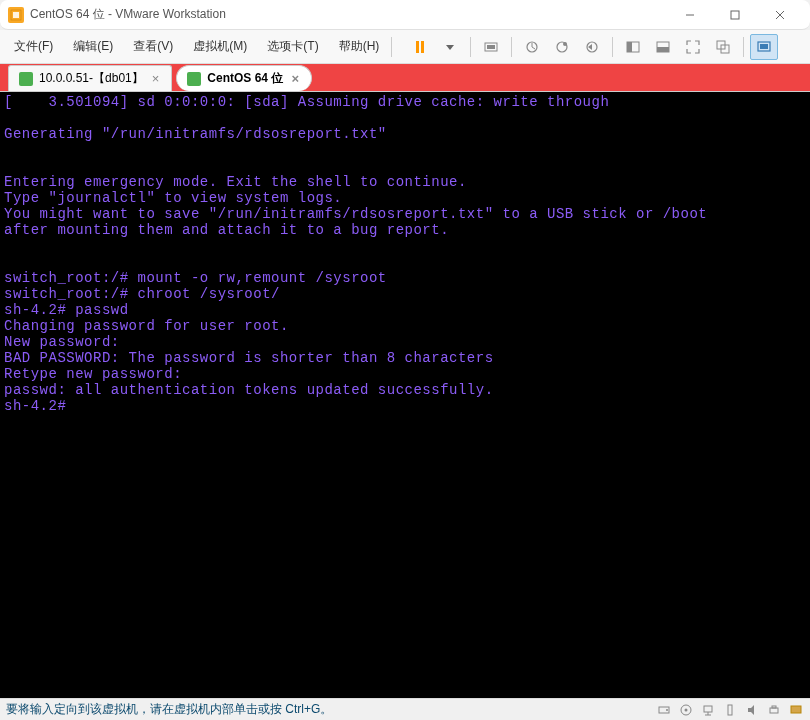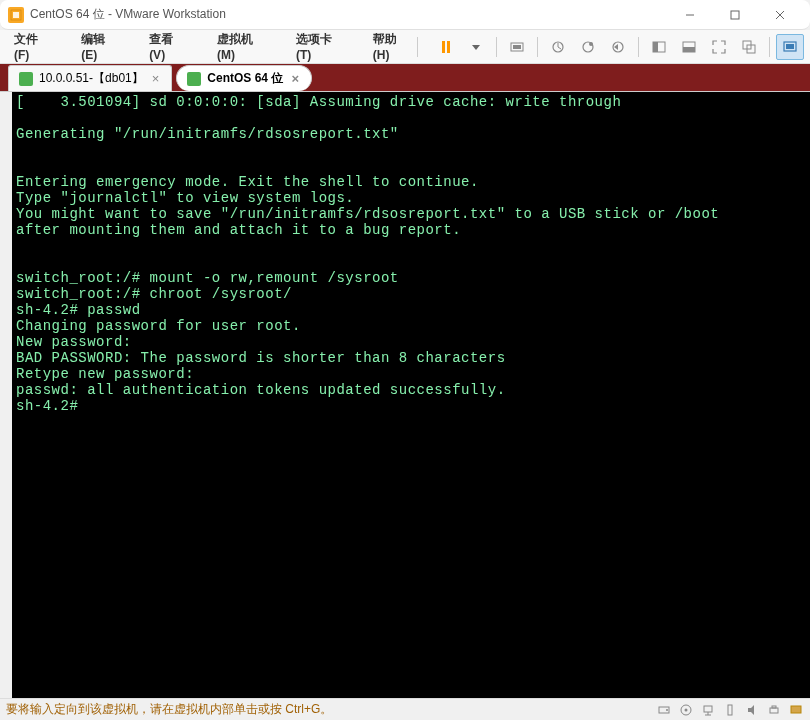--- a/index.html
+++ b/index.html
@@ -57,22 +57,21 @@
     .menubar {
       height: 34px;
       background: #f8f8f8;
       display: flex;
       align-items: center;
       padding: 0 6px;
       border-bottom: 1px solid #ddd;
     }
     .menu-items {
       display: flex;
-      gap: 20px;
-      font-weight: bold;
+      gap: 4px;
     }
     .menu-item {
       padding: 4px 8px;
       color: #333;
       cursor: pointer;
     }
     .toolbar {
       display: flex;
       align-items: center;
       margin-left: 10px;
@@ -102,21 +101,21 @@
       height: 12px;
       background: #ff9800;
     }
     .tool-btn.active {
       background: #d0e4f5;
       border: 1px solid #7ab8e0;
     }
     
     .tabbar {
       height: 28px;
-      background: #7f1d1d;
+      background: #ef4444;
       display: flex;
       align-items: flex-end;
       padding: 0 8px;
       border-bottom: 1px solid #ccc;
     }
     .tab {
       display: flex;
       align-items: center;
       padding: 4px 10px;
       background: #f8f8f8;
@@ -143,40 +142,39 @@
     .tab-close {
       color: #888;
       font-size: 13px;
       padding: 0 2px;
       cursor: pointer;
     }
     
     .terminal {
       flex: 1;
       background: #000000;
-      color: #86efac;
+      color: #8b5cf6;
       font-family: "Consolas", "Courier New", monospace;
       font-size: 14px;
       line-height: 16px;
       padding: 2px 4px;
       white-space: pre;
       overflow: hidden;
       letter-spacing: 0.5px;
-      margin-left: 12px;
     }
     
     .statusbar {
       height: 22px;
       background: #f0f0f0;
       display: flex;
       align-items: center;
       padding: 4px 6px;
       border-top: 1px solid #ddd;
       font-size: 12px;
-      color: #a16207;
+      color: #0c4a6e;
     }
     .status-text { flex: 1; }
     .status-icons {
       display: flex;
       gap: 6px;
       align-items: center;
     }
     .status-icon {
       width: 16px;
       height: 16px;

